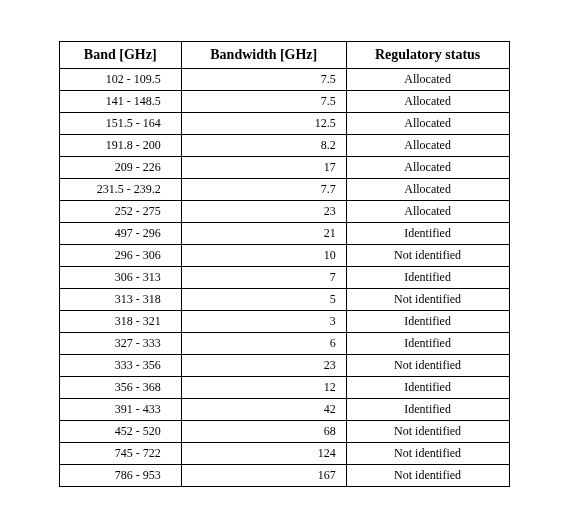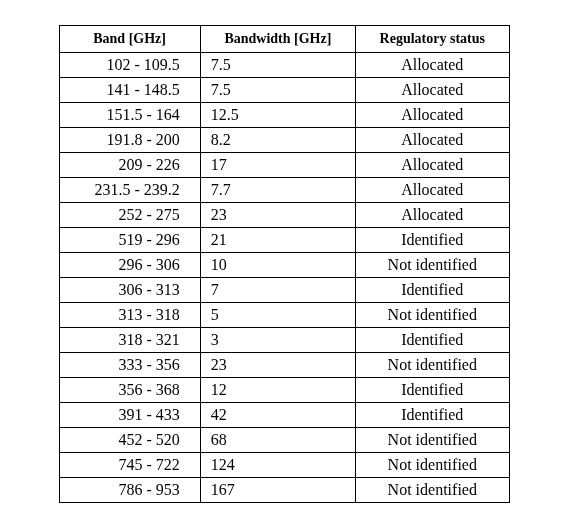--- a/index.html
+++ b/index.html
@@ -36,30 +36,30 @@
       text-align: center;
       font-weight: bold;
       font-size: 14px;
       background: #fff;
     }
 
     td {
       border: 1px solid #000;
       padding: 3px 10px;
       text-align: center;
-      font-size: 16px;
+      font-size: 12px;
     }
 
     td:first-child {
       text-align: right;
       padding-right: 20px;
     }
 
     td:nth-child(2) {
-      text-align: left;
+      text-align: right;
     }
 
     td:nth-child(3) {
       text-align: center;
     }
 
     tr:first-child td {
       border-top: 1.5px solid #000;
     }
 
@@ -109,21 +109,21 @@
           <td>231.5 - 239.2</td>
           <td>7.7</td>
           <td>Allocated</td>
         </tr>
         <tr>
           <td>252 - 275</td>
           <td>23</td>
           <td>Allocated</td>
         </tr>
         <tr>
-          <td>519 - 296</td>
+          <td>497 - 296</td>
           <td>21</td>
           <td>Identified</td>
         </tr>
         <tr>
           <td>296 - 306</td>
           <td>10</td>
           <td>Not identified</td>
         </tr>
         <tr>
           <td>306 - 313</td>
@@ -131,20 +131,25 @@
           <td>Identified</td>
         </tr>
         <tr>
           <td>313 - 318</td>
           <td>5</td>
           <td>Not identified</td>
         </tr>
         <tr>
           <td>318 - 321</td>
           <td>3</td>
+          <td>Identified</td>
+        </tr>
+        <tr>
+          <td>327 - 333</td>
+          <td>6</td>
           <td>Identified</td>
         </tr>
         <tr>
           <td>333 - 356</td>
           <td>23</td>
           <td>Not identified</td>
         </tr>
         <tr>
           <td>356 - 368</td>
           <td>12</td>

